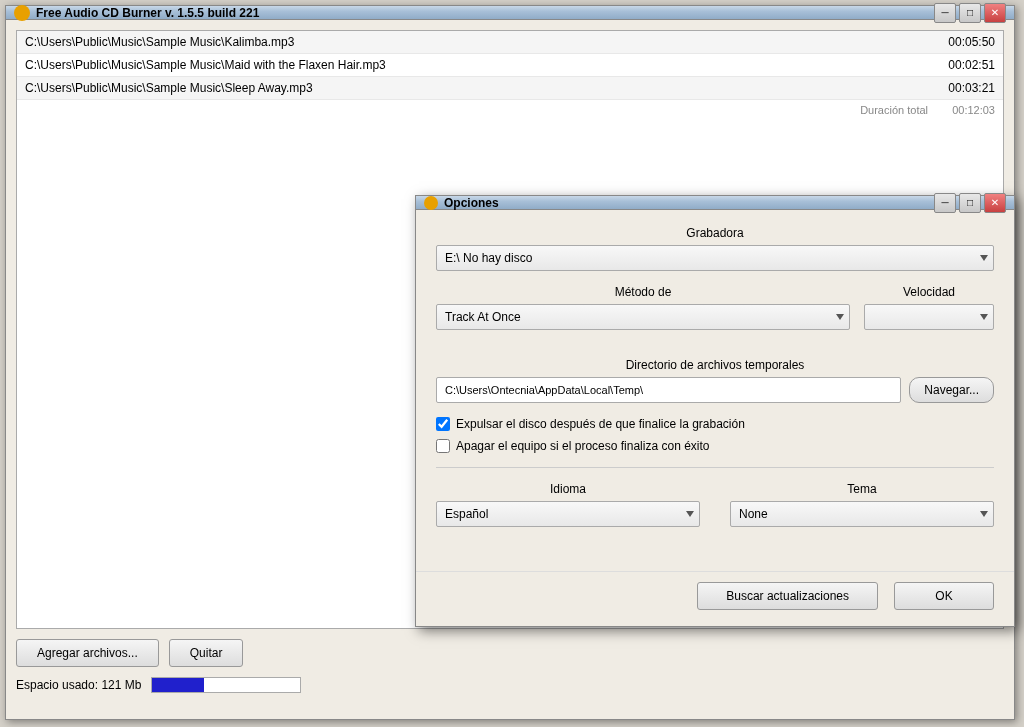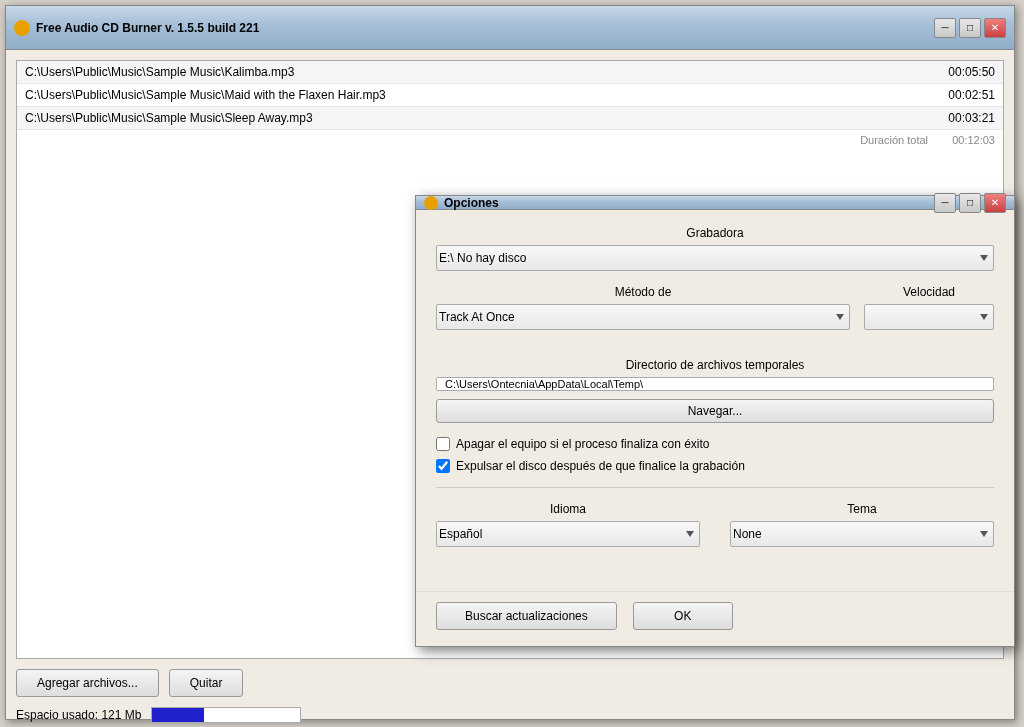--- a/index.html
+++ b/index.html
@@ -20,21 +20,21 @@
       left: 5px;
       width: 1010px;
       height: 715px;
       background: #f0ece4;
       border: 1px solid #888;
       box-shadow: 2px 2px 8px rgba(0,0,0,0.4);
     }
 
     .title-bar {
       background: linear-gradient(to bottom, #c8d8e8 0%, #a8c0d8 40%, #90acc8 100%);
-      height: 44px;
+      height: 14px;
       display: flex;
       align-items: center;
       padding: 0 8px;
       border-bottom: 1px solid #888;
     }
 
     .title-bar-icon {
       width: 16px;
       height: 16px;
       margin-right: 6px;
@@ -235,21 +235,21 @@
     }
 
     .select-wrapper {
       position: relative;
       margin-bottom: 14px;
     }
 
     .select-field {
       width: 100%;
       height: 26px;
-      padding: 0 2px;
+      padding: 0 8px;
       background: linear-gradient(to bottom, #f8f8f8, #e8e8e8);
       border: 1px solid #aaa;
       border-radius: 2px;
       font-size: 12px;
       appearance: none;
       cursor: pointer;
       padding-right: 24px;
     }
 
     .select-arrow {
@@ -276,39 +276,38 @@
     }
 
     .col-right {
       width: 130px;
     }
 
     .temp-dir-row {
       display: flex;
       gap: 8px;
       margin-bottom: 14px;
-      flex-direction: column;
     }
 
     .temp-dir-input {
       flex: 1;
       height: 26px;
       padding: 0 8px;
       background: white;
       border: 1px solid #aaa;
       border-radius: 2px;
       font-size: 11px;
       color: #000;
     }
 
     .nav-btn {
       padding: 4px 14px;
       background: linear-gradient(to bottom, #f5f5f5, #ddd);
       border: 1px solid #999;
-      border-radius: 3px;
+      border-radius: 10px;
       cursor: pointer;
       font-size: 12px;
       white-space: nowrap;
     }
 
     .checkbox-row {
       display: flex;
       align-items: center;
       gap: 6px;
       margin-bottom: 8px;
@@ -336,21 +335,21 @@
       gap: 30px;
       margin-bottom: 14px;
     }
 
     .lang-col, .theme-col {
       flex: 1;
     }
 
     .dialog-footer {
       display: flex;
-      justify-content: flex-start;
+      justify-content: flex-end;
       gap: 16px;
       padding: 10px 20px 16px;
       border-top: 1px solid #ddd;
     }
 
     .dialog-btn {
       padding: 6px 28px;
       background: linear-gradient(to bottom, #f5f5f5, #ddd);
       border: 1px solid #999;
       border-radius: 3px;
@@ -453,26 +452,26 @@
         </div>
       </div>
 
       <div class="field-label">Directorio de archivos temporales</div>
       <div class="temp-dir-row">
         <input type="text" class="temp-dir-input" value="C:\Users\Ontecnia\AppData\Local\Temp\" style="">
         <button class="nav-btn">Navegar...</button>
       </div>
 
       <div class="checkbox-row">
+        <input type="checkbox" checked="" style="">
+        <span class="checkbox-label">Expulsar el disco después de que finalice la grabación</span>
+      </div>
+      <div class="checkbox-row">
         <input type="checkbox" style="">
         <span class="checkbox-label">Apagar el equipo si el proceso finaliza con éxito</span>
-      </div>
-      <div class="checkbox-row">
-        <input type="checkbox" checked="" style="">
-        <span class="checkbox-label">Expulsar el disco después de que finalice la grabación</span>
       </div>
 
       <div class="separator"></div>
 
       <div class="lang-theme-row">
         <div class="lang-col">
           <div class="field-label">Idioma</div>
           <div class="select-wrapper">
             <select class="select-field">
               <option>Español</option>

